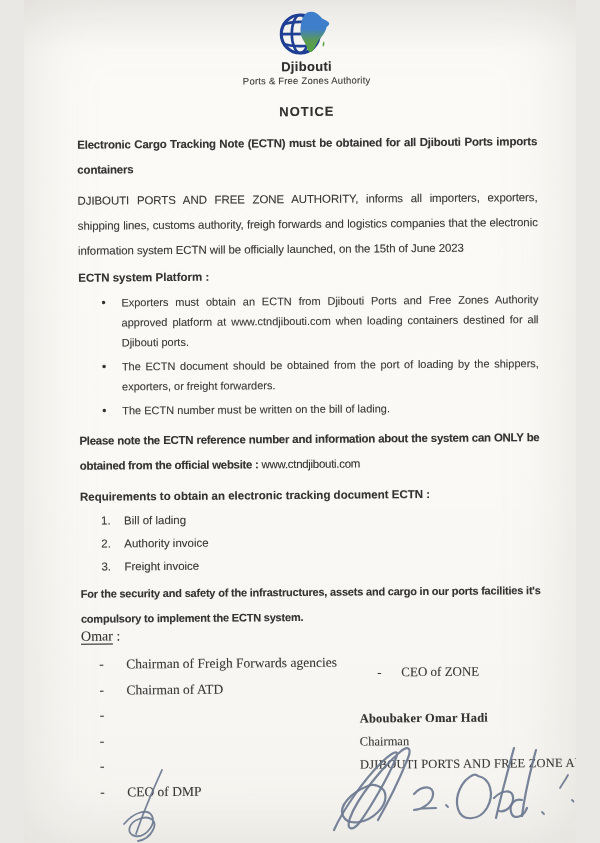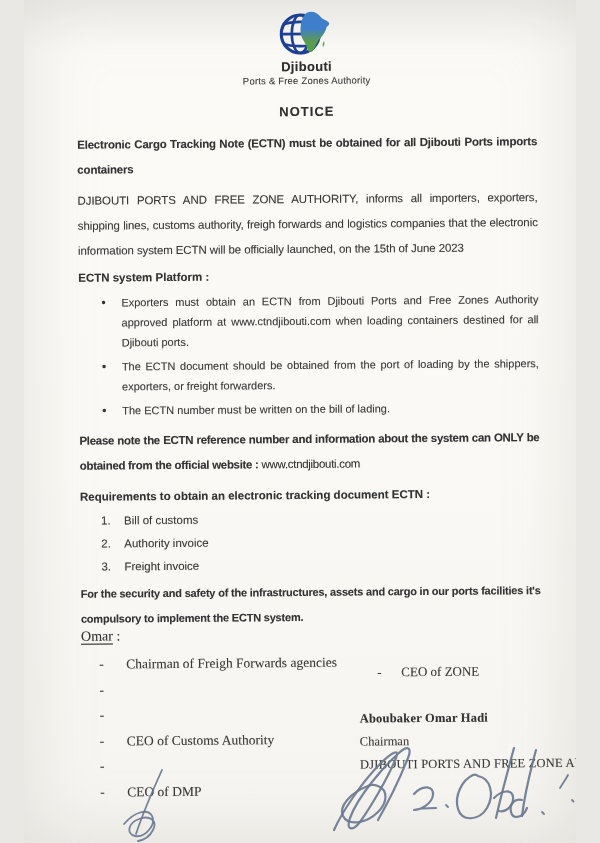--- a/index.html
+++ b/index.html
@@ -129,21 +129,21 @@
       </li>
     </ul>
 
     <p class="para bold note-para"><span>Please note the ECTN reference number and information about the system can ONLY be obtained from the official website : </span><a class="doc-link">www.ctndjibouti.com</a></p>
 
     <h2 class="section-heading req-heading">Requirements to obtain an electronic tracking document ECTN :</h2>
 
     <ol class="num-list">
       <li>
         <span class="num">1.</span>
-        <span>Bill of customs</span>
+        <span>Bill of lading</span>
       </li>
       <li>
         <span class="num">2.</span>
         <span>Authority invoice</span>
       </li>
       <li>
         <span class="num">3.</span>
         <span>Freight invoice</span>
       </li>
     </ol>
@@ -154,27 +154,27 @@
       <div class="copy-label"><span class="copy-underline">Omar</span><span> :</span></div>
 
       <div class="copy-columns">
         <ul class="dash-list">
           <li>
             <span class="dash">-</span>
             <span>Chairman of Freigh Forwards agencies</span>
           </li>
           <li>
             <span class="dash">-</span>
-          </li>
-          <li>
-            <span class="dash">-</span>
-          </li>
-          <li>
-            <span class="dash">-</span>
-            <span>CEO of Customs Authority</span>
+            <span>Chairman of ATD</span>
+          </li>
+          <li>
+            <span class="dash">-</span>
+          </li>
+          <li>
+            <span class="dash">-</span>
           </li>
           <li>
             <span class="dash">-</span>
           </li>
           <li>
             <span class="dash">-</span>
             <span>CEO of DMP</span>
           </li>
         </ul>
 

